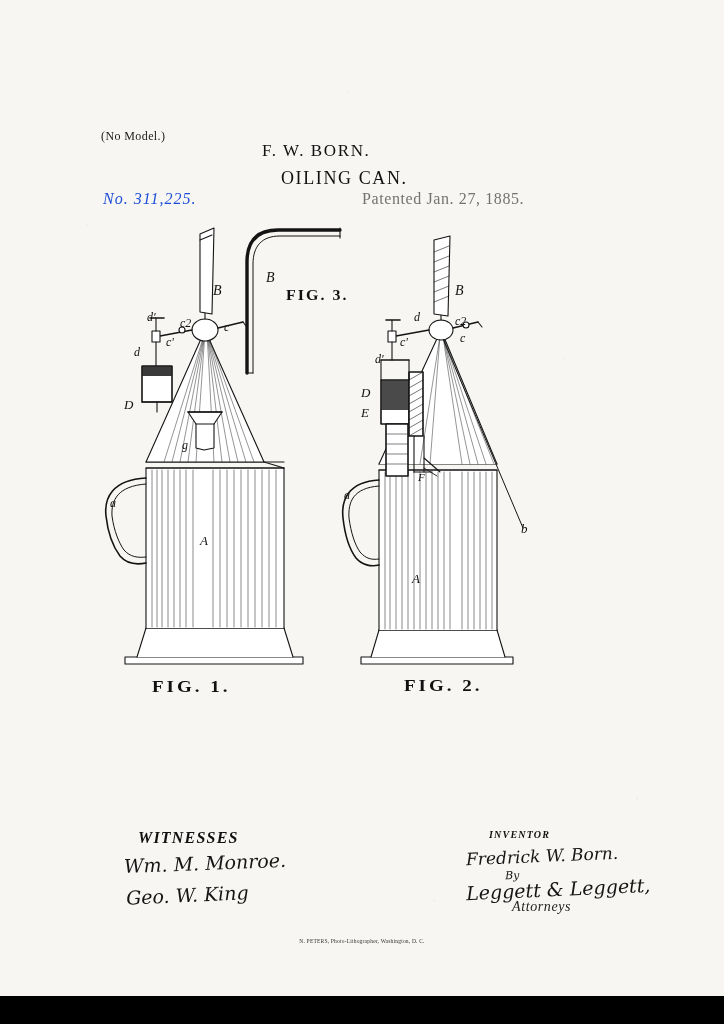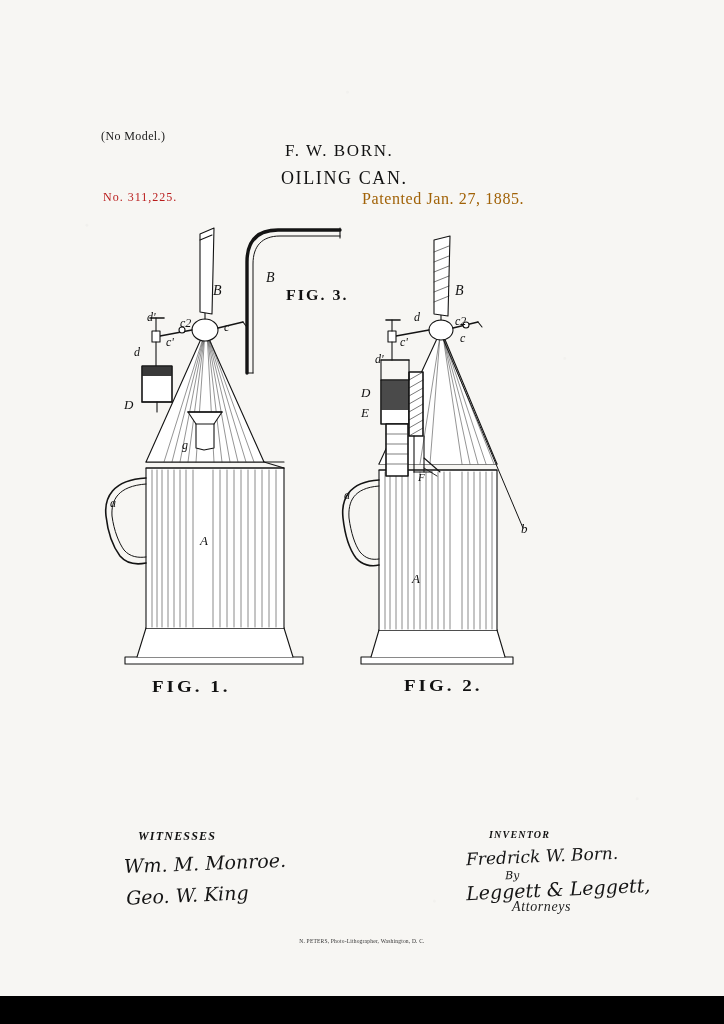--- a/index.html
+++ b/index.html
@@ -46,66 +46,67 @@
   
   .no-model {
     position: absolute;
     left: 101px; top: 129px;
     font-size: 12px;
     letter-spacing: 0.4px;
     color: #1a1a1a;
   }
   .inventor-name {
     position: absolute;
-    left: 285px; top: 141px;
+    left: 262px; top: 141px;
     font-size: 17px;
     letter-spacing: 1.6px;
     color: #111;
   }
   .title-line {
     position: absolute;
     left: 281px; top: 168px;
     font-size: 18px;
     letter-spacing: 1.6px;
     color: #111;
   }
   .patent-no {
     position: absolute;
     left: 103px; top: 190px;
-    font-size: 12px;
+    font-size: 16px;
     letter-spacing: 1px;
-    color: #b91c1c;
+    color: #1d4ed8;
+    font-style: italic;
   }
   .patent-date {
     position: absolute;
     left: 362px; top: 190px;
     font-size: 16px;
     letter-spacing: 0.6px;
-    color: #a16207;
+    color: #737373;
   }
 
   
   .figcap {
     position: absolute;
     font-family: "Liberation Serif", serif;
     font-size: 19px;
     font-weight: bold;
     letter-spacing: 3px;
     color: #111;
     transform: scaleY(0.85);
   }
   #fig1-cap { left: 152px; top: 676px; }
   #fig2-cap { left: 404px; top: 675px; }
   #fig3-cap { left: 286px; top: 287px; font-size: 16px; letter-spacing: 2px; }
 
   
   .witness-label {
     position: absolute;
     left: 138px; top: 829px;
-    font-size: 12px;
+    font-size: 16px;
     font-style: italic;
     font-weight: bold;
     letter-spacing: 1.2px;
     color: #111;
   }
   .inventor-label {
     position: absolute;
     left: 489px; top: 829px;
     font-size: 10px;
     font-style: italic;

